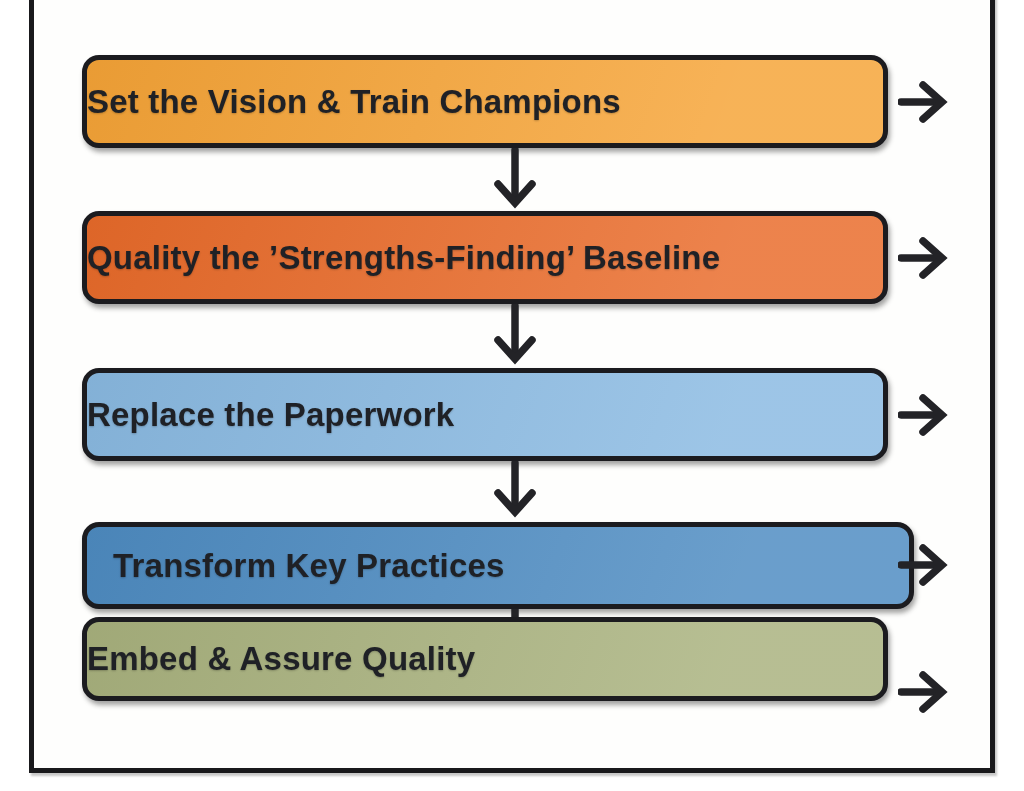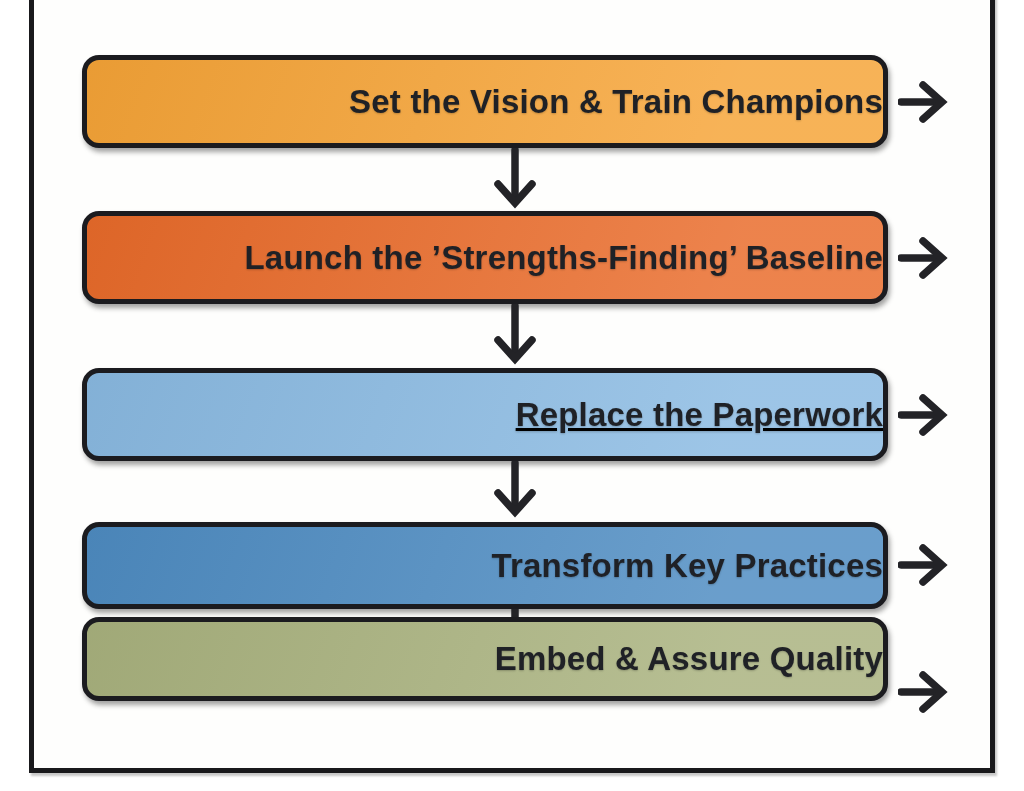--- a/index.html
+++ b/index.html
@@ -27,36 +27,36 @@
     box-shadow: 2px 3px 2px rgba(30,30,30,0.25);
   }
   .box {
     position: absolute;
     left: 82px;
     width: 796px;
     border: 5px solid #1b1b1f;
     border-radius: 17px;
     display: flex;
     align-items: center;
-    justify-content: flex-end;
+    justify-content: flex-start;
     box-sizing: content-box;
     box-shadow: 2px 4px 5px rgba(25,25,25,0.40);
     background-image: linear-gradient(110deg, rgba(0,0,0,0.05), rgba(255,255,255,0.16) 80%);
   }
   .box .label {
     font-size: 33px;
     font-weight: bold;
     letter-spacing: 0.2px;
     text-shadow: 0 1px 2px rgba(0,0,0,0.22);
     white-space: nowrap;
   }
   .box1 { top: 55px;  height: 83px; }
   .box2 { top: 211px; height: 83px; }
-  .box3 { top: 368px; height: 83px; text-decoration: underline; }
-  .box4 { top: 522px; height: 77px; }
+  .box3 { top: 368px; height: 83px; }
+  .box4 { top: 522px; height: 77px; padding-left: 26px; }
   .box5 { top: 617px; height: 74px; }
   .arrow { position: absolute; }
   .arrow svg { display: block; }
   .arrow line, .arrow polyline {
     fill: none;
     stroke-width: 7.5;
     stroke-linecap: round;
     stroke-linejoin: miter;
   }
   .down1 { left: 493px; top: 148px; }
@@ -87,21 +87,21 @@
     </svg>
   </div>
   <div class="arrow down1">
     <svg width="44" height="62" viewBox="0 0 44 62" stroke="#232327">
       <line x1="22" y1="2" x2="22" y2="50"></line>
       <polyline points="5,36 22,55 39,36"></polyline>
     </svg>
   </div>
 
   <div class="box box2" style="background-color: rgb(233, 107, 42);">
-    <span class="label" style="color: rgb(31, 33, 38);">Launch the ’Strengths-Finding’ Baseline</span>
+    <span class="label" style="color: rgb(31, 33, 38);">Quality the ’Strengths-Finding’ Baseline</span>
   </div>
   <div class="arrow right-arrow r2">
     <svg width="52" height="46" viewBox="0 0 52 46" stroke="#232327">
       <line x1="3" y1="23" x2="38" y2="23"></line>
       <polyline points="25,6 44,23 25,40"></polyline>
     </svg>
   </div>
   <div class="arrow down2">
     <svg width="44" height="62" viewBox="0 0 44 62" stroke="#232327">
       <line x1="22" y1="2" x2="22" y2="50"></line>

